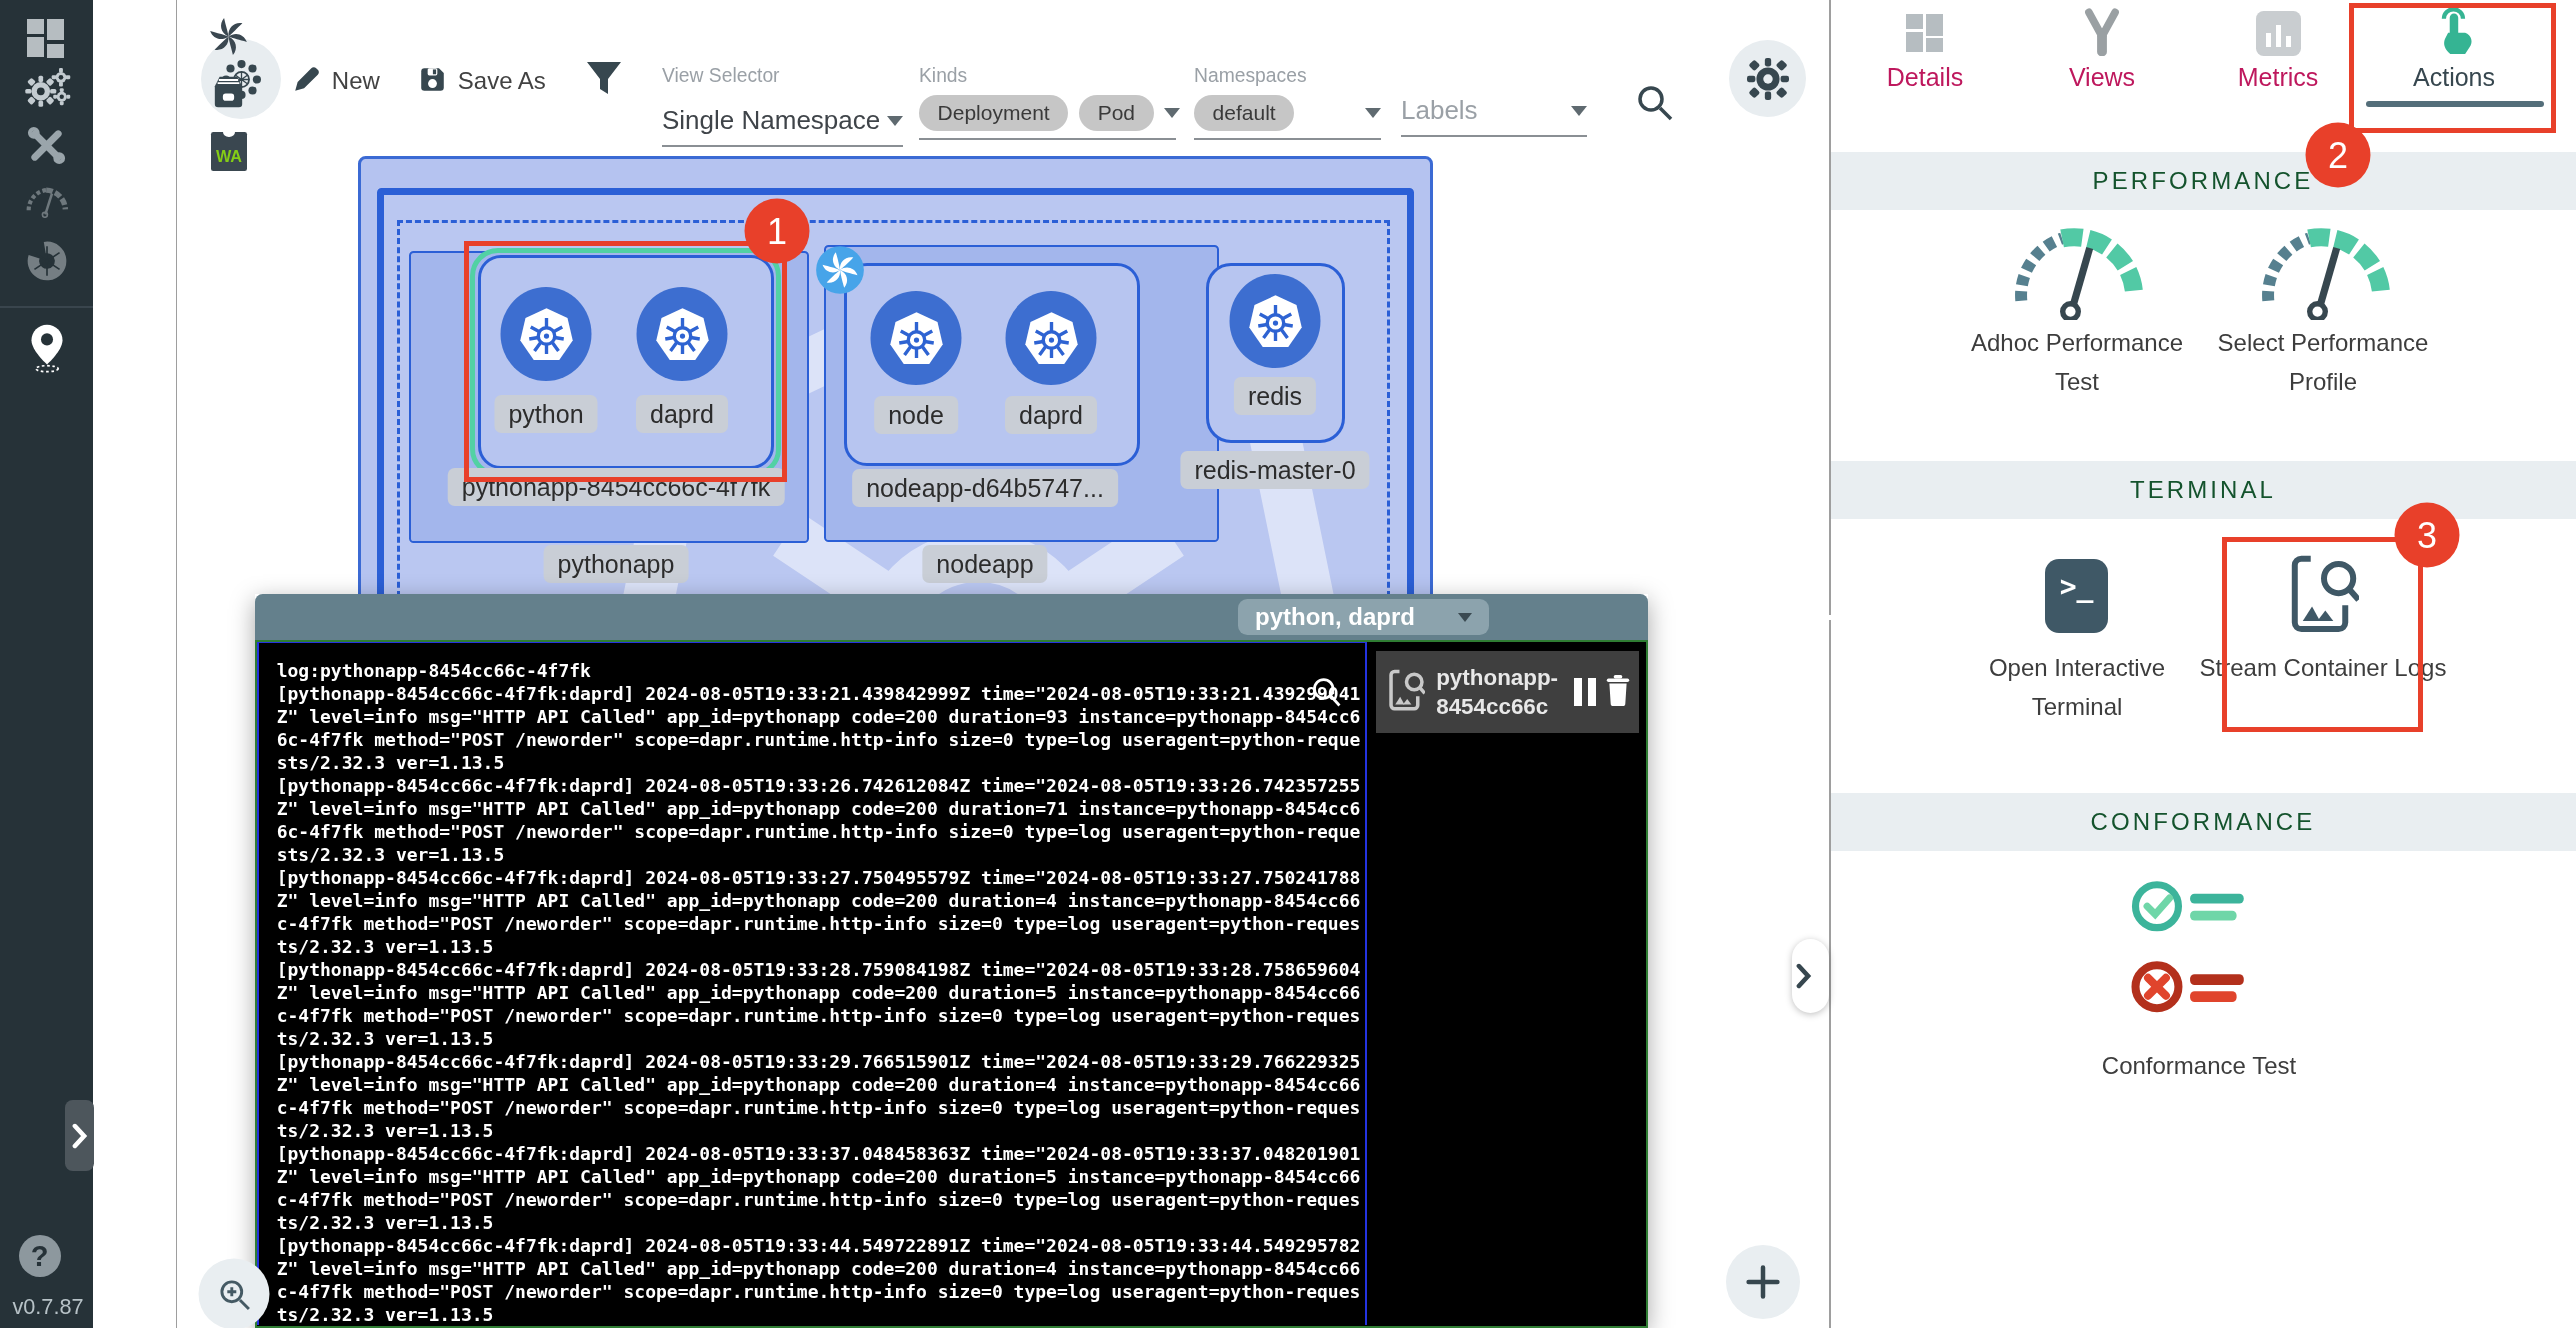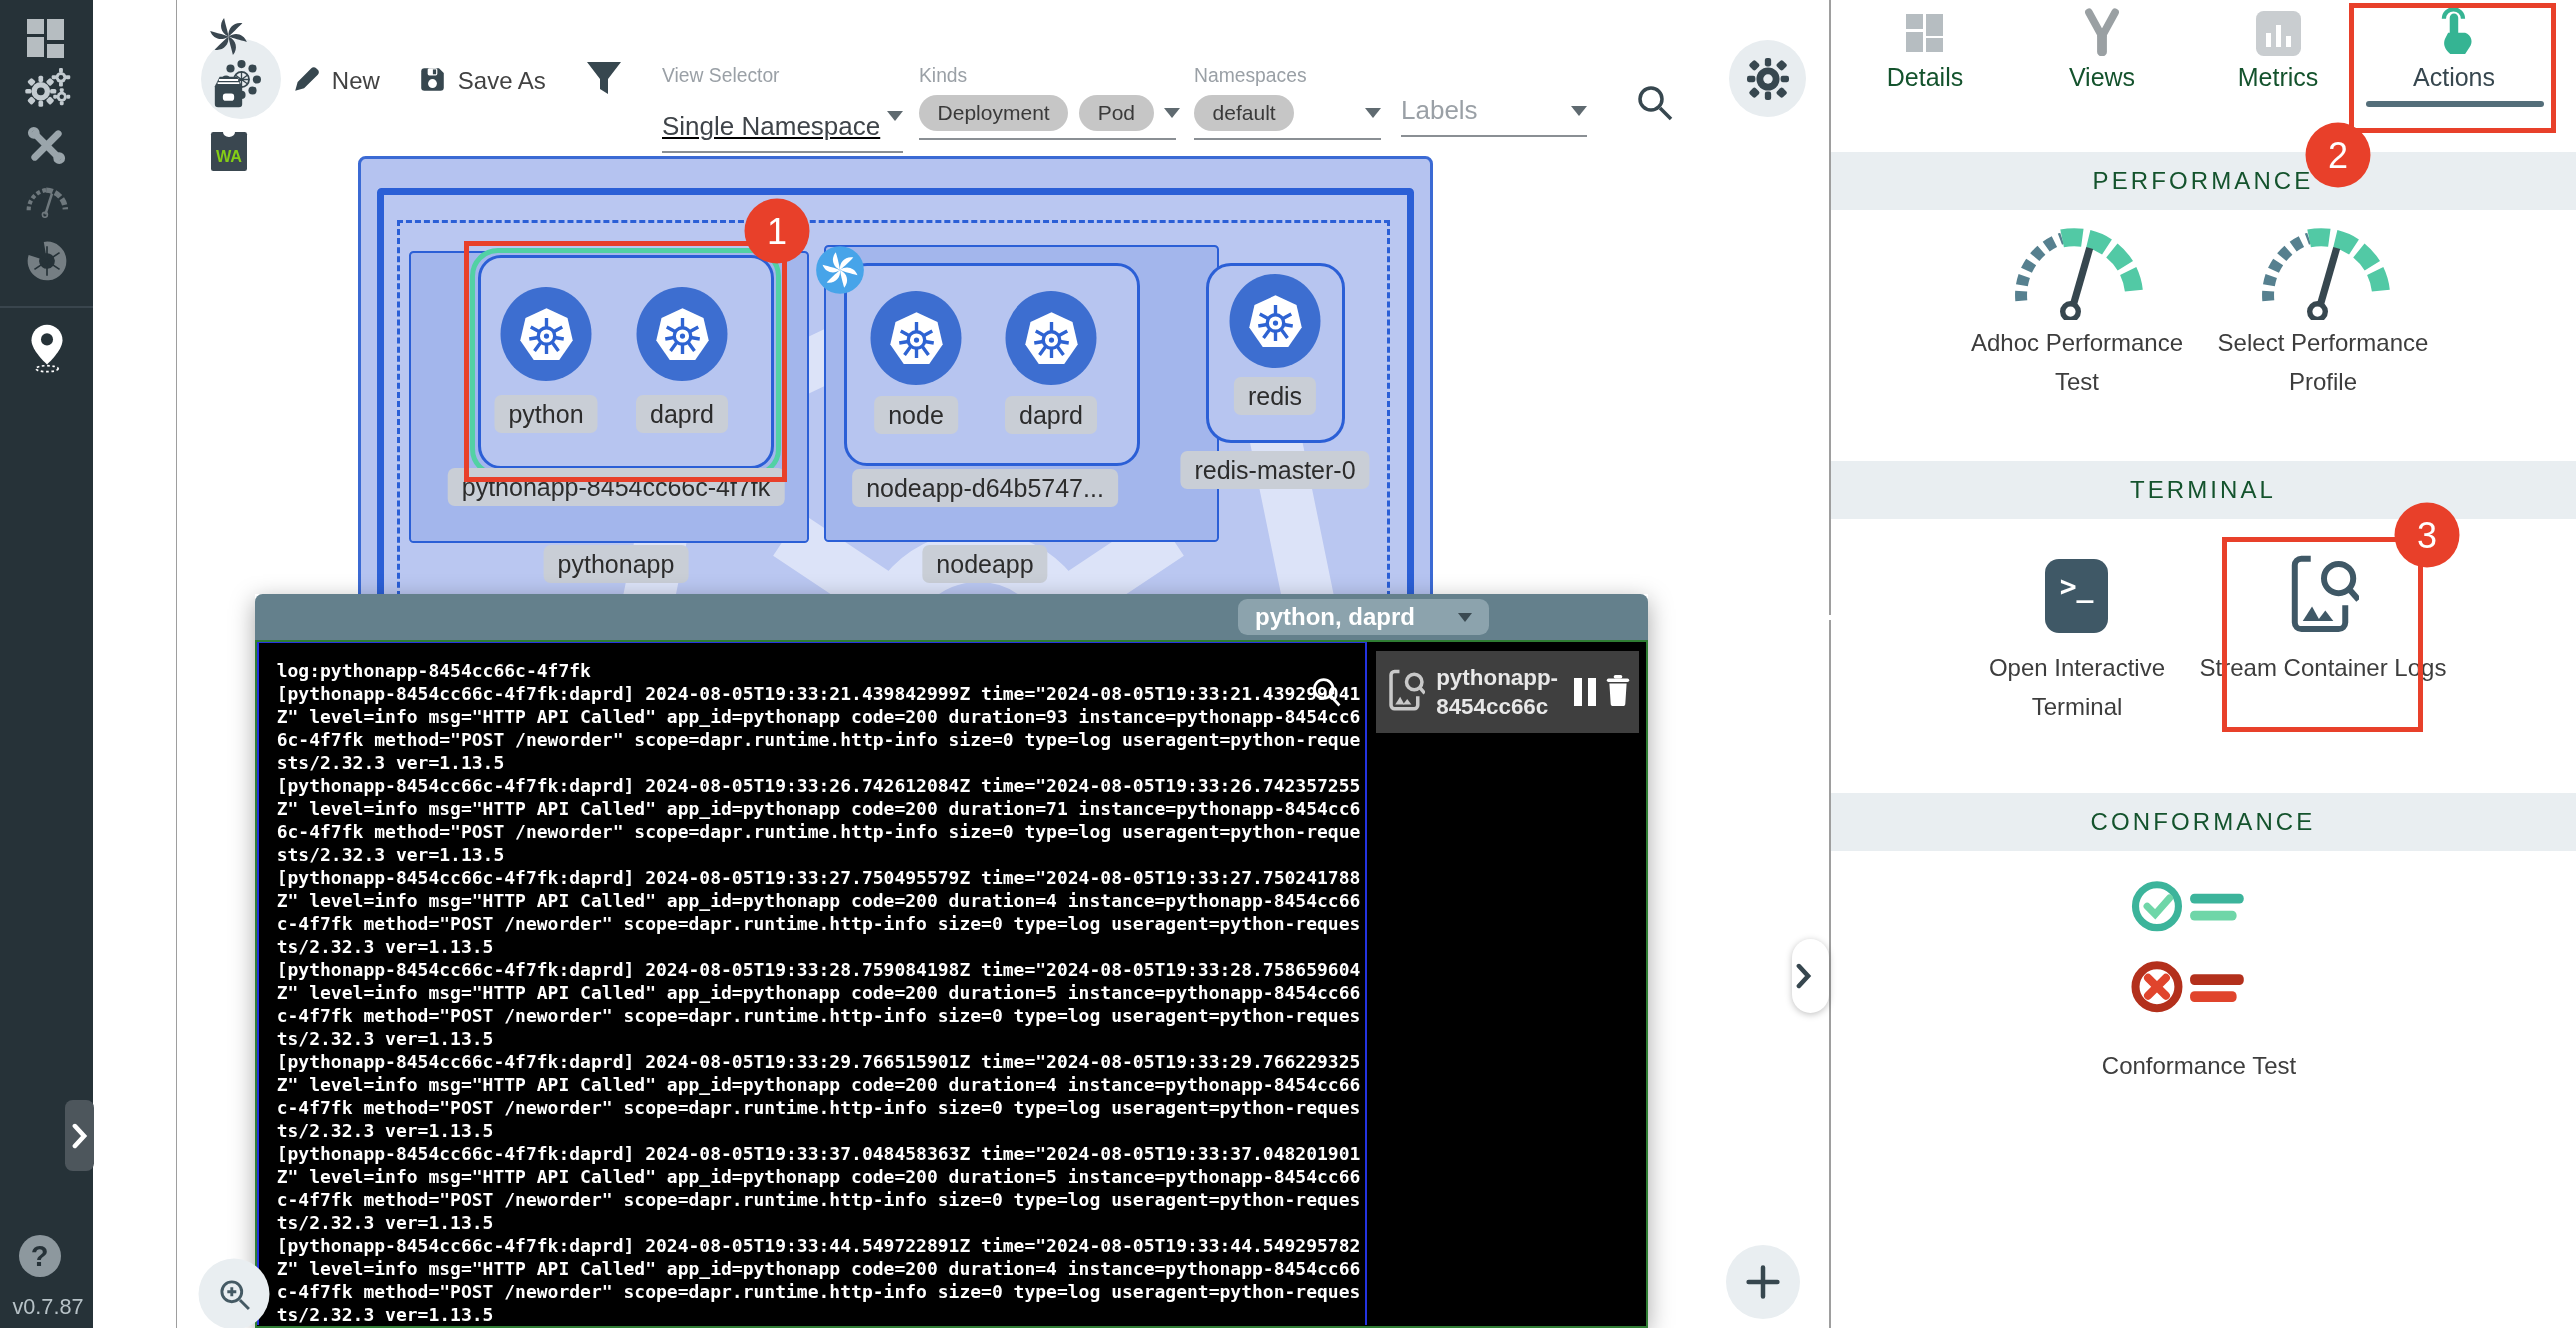--- a/index.html
+++ b/index.html
@@ -39,21 +39,21 @@
   #log-pre { margin:10px; padding:6.2px 7.7px; color:#fff; font-family:"DejaVu Sans Mono", monospace;
              font-size:18px; line-height:23px; white-space:pre; }
   .term-pill { background:#8ca3ad; border-radius:9.3px; color:#fff; font-size:24px; }
   #log-tab { left:1119px; top:9.3px; width:263px; height:82px; background:#3f3f3f;
              display:flex; align-items:center; }
   
   #rpanel { left:1830px; top:0; width:746px; height:1329px; background:#fff; z-index:30; }
   #rdivider { left:1829px; top:0; width:1.5px; height:1329px; background:#9e9e9e; z-index:31; }
   .band { left:0; width:746px; height:58px; background:#e9eef1; display:flex; align-items:center; justify-content:center;
           color:#14532d; font-size:24px; letter-spacing:3.1px; }
-  .tab-label { font-size:25px; color:#14532d; transform:translateX(-50%); }
+  .tab-label { font-size:25px; color:#be185d; transform:translateX(-50%); }
   .action-label { color:#3d3d3d; font-size:24px; line-height:39px; text-align:center; transform:translateX(-50%); }
   .fab { background:#e9eef1; border-radius:50%; display:flex; align-items:center; justify-content:center;
          transform:translate(-50%,-50%); z-index:52; }
   .semitab { background:#fff; border-radius:74px; box-shadow:0 1.5px 7.7px rgba(0,0,0,.25); z-index:35;
              display:flex; align-items:center; }
 </style>
 </head>
 <body>
 
 <div id="sidebar1" class="abs">
@@ -207,21 +207,21 @@
   <span class="tb-text">Save As</span>
 </div>
 <div class="abs" style="left:584px;top:59px;">
   <svg width="40" height="40" viewBox="0 0 40 40" fill="#37474f">
       <path d="M3 3 H37 L24 20 V35 L16 30 V20 Z"></path>
     </svg>
 </div>
 
 <div class="abs" style="left:662px;top:65px;width:241px;">
   <div class="tool-label">View Selector</div>
-  <div style="display:flex;align-items:flex-start;justify-content:space-between;margin-top:24px;text-decoration:underline;">
+  <div style="display:flex;align-items:center;justify-content:space-between;margin-top:18px;">
     <span class="tool-value">Single Namespace</span>
     <span class="caret"></span>
   </div>
   <div class="underline" style="margin-top:9.3px;"></div>
 </div>
 
 <div class="abs" style="left:919px;top:65px;width:257px;">
   <div class="tool-label">Kinds</div>
   <div style="display:flex;align-items:center;margin-top:7.7px;">
     <span class="chip">Deployment</span>

